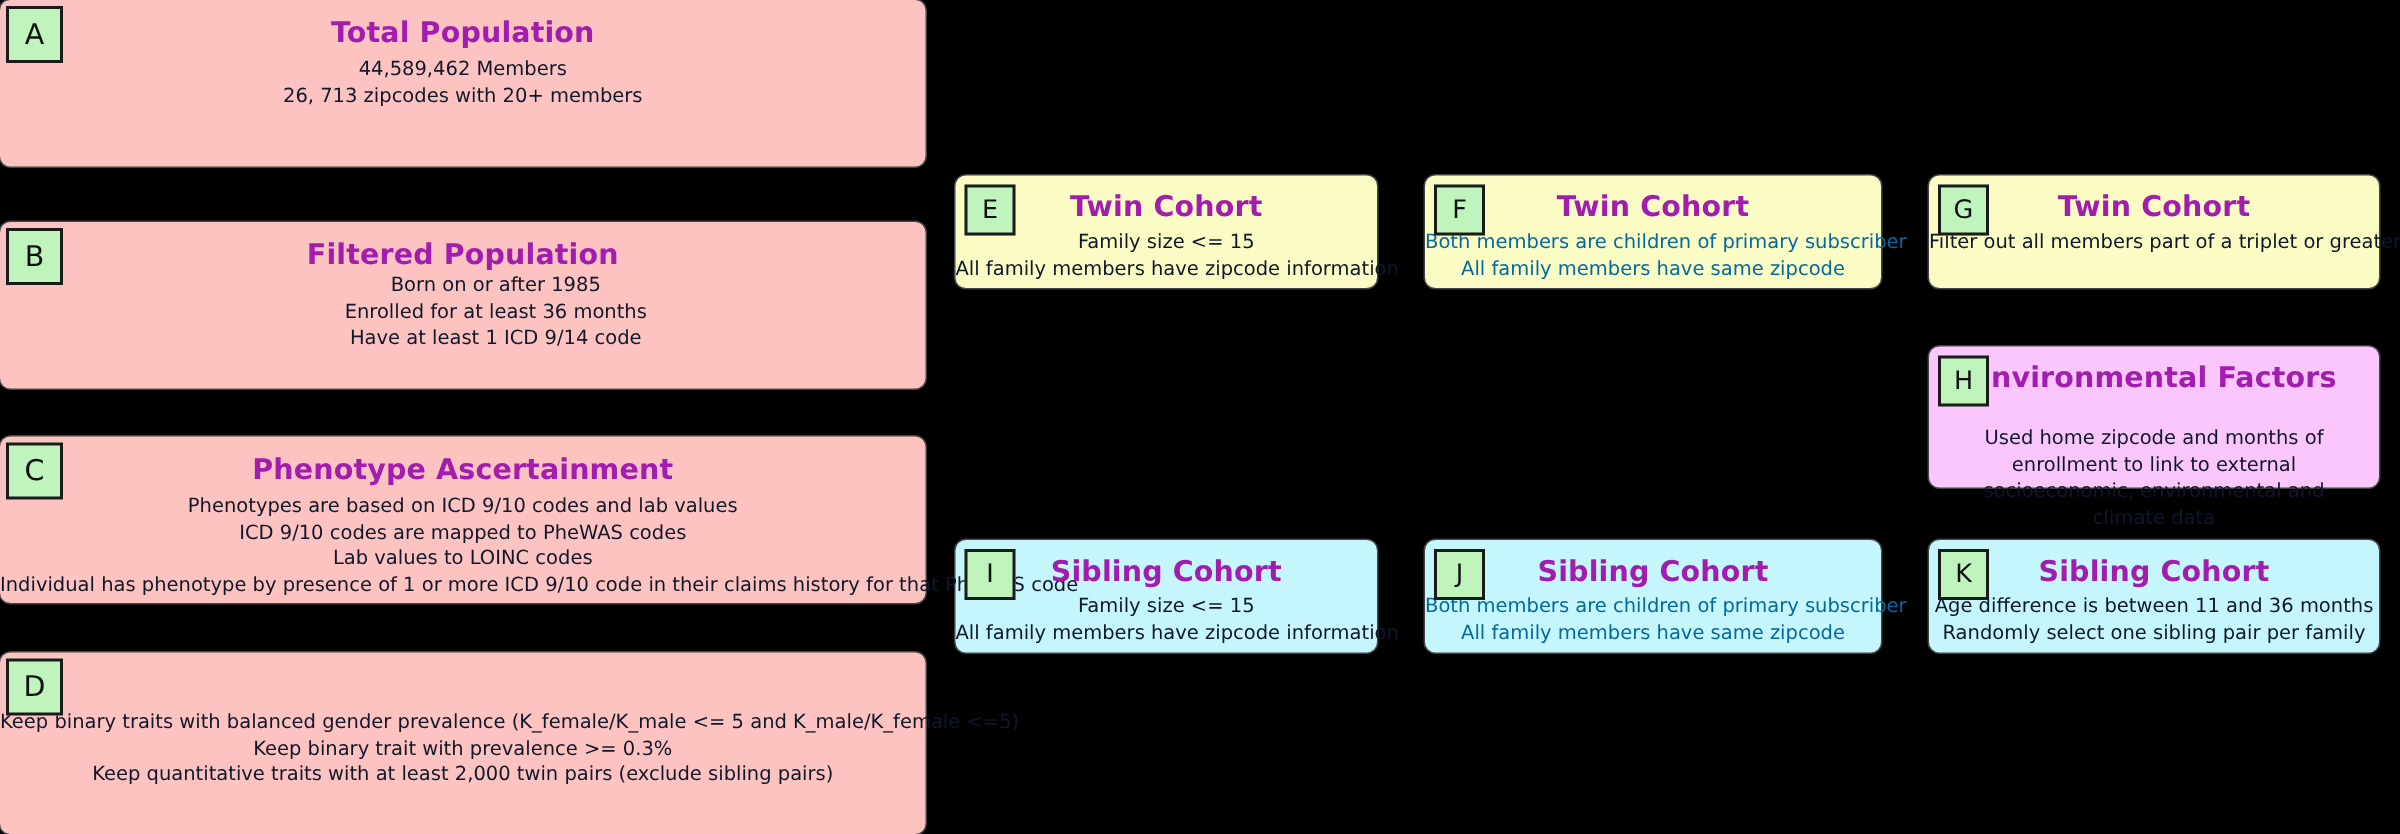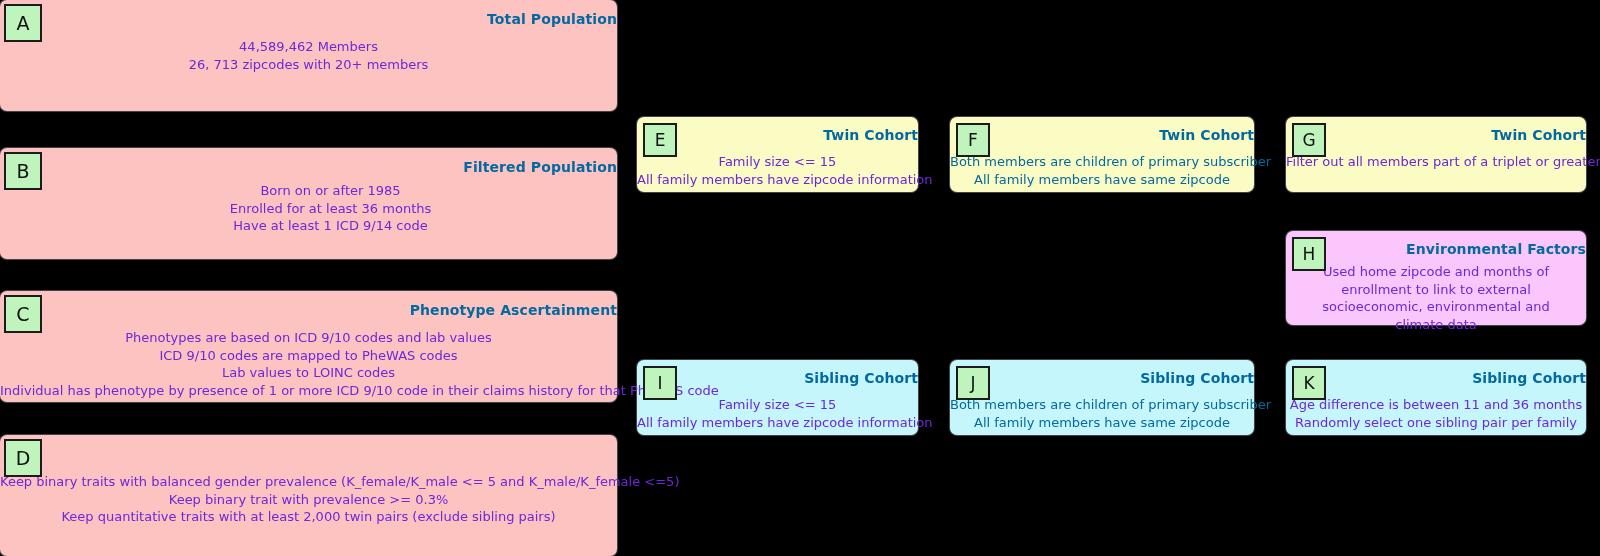--- a/index.html
+++ b/index.html
@@ -54,34 +54,34 @@
     height: 34px;
     font-size: 17px;
     left: 6px;
     top: 6px;
   }
 
   .ptitle {
     position: absolute;
     left: 0;
     right: 0;
-    text-align: right;
-    font-size: 14px;
+    text-align: center;
+    font-size: 19px;
     font-weight: bold;
-    color: #0369a1;
+    color: #a21caf;
     letter-spacing: 0.1px;
     z-index: 2;
   }
   .pbody {
     position: absolute;
     left: 0;
     right: 0;
     text-align: center;
     font-size: 13px;
-    color: #6d28d9;
+    color: #0f172a;
     line-height: 17.5px;
     z-index: 1;
     white-space: nowrap;
   }
   .pbody.muted { color: #0369a1; }
   .pbody .ln { display: block; }
 
   
   #panel-a { left: 0px;  top: 0px;   width: 617px; height: 111px; }
   #panel-a .ptitle { top: 11px; }
@@ -102,21 +102,21 @@
   
   #panel-e { left: 637px;  top: 117px; width: 281px; height: 75px; }
   #panel-f { left: 950px;  top: 117px; width: 304px; height: 75px; }
   #panel-g { left: 1286px; top: 117px; width: 300px; height: 75px; }
   #panel-e .ptitle, #panel-f .ptitle, #panel-g .ptitle { top: 10px; }
   #panel-e .pbody,  #panel-f .pbody,  #panel-g .pbody  { top: 36px; }
 
   
   #panel-h { left: 1286px; top: 231px; width: 300px; height: 94px; }
   #panel-h .ptitle { top: 10px; }
-  #panel-h .pbody  { top: 32px; white-space: normal; padding: 0 24px; }
+  #panel-h .pbody  { top: 53px; white-space: normal; padding: 0 24px; }
 
   
   #panel-i { left: 637px;  top: 360px; width: 281px; height: 75px; }
   #panel-j { left: 950px;  top: 360px; width: 304px; height: 75px; }
   #panel-k { left: 1286px; top: 360px; width: 300px; height: 75px; }
   #panel-i .ptitle, #panel-j .ptitle, #panel-k .ptitle { top: 10px; }
   #panel-i .pbody,  #panel-j .pbody,  #panel-k .pbody  { top: 36px; }
 </style>
 </head>
 <body>

